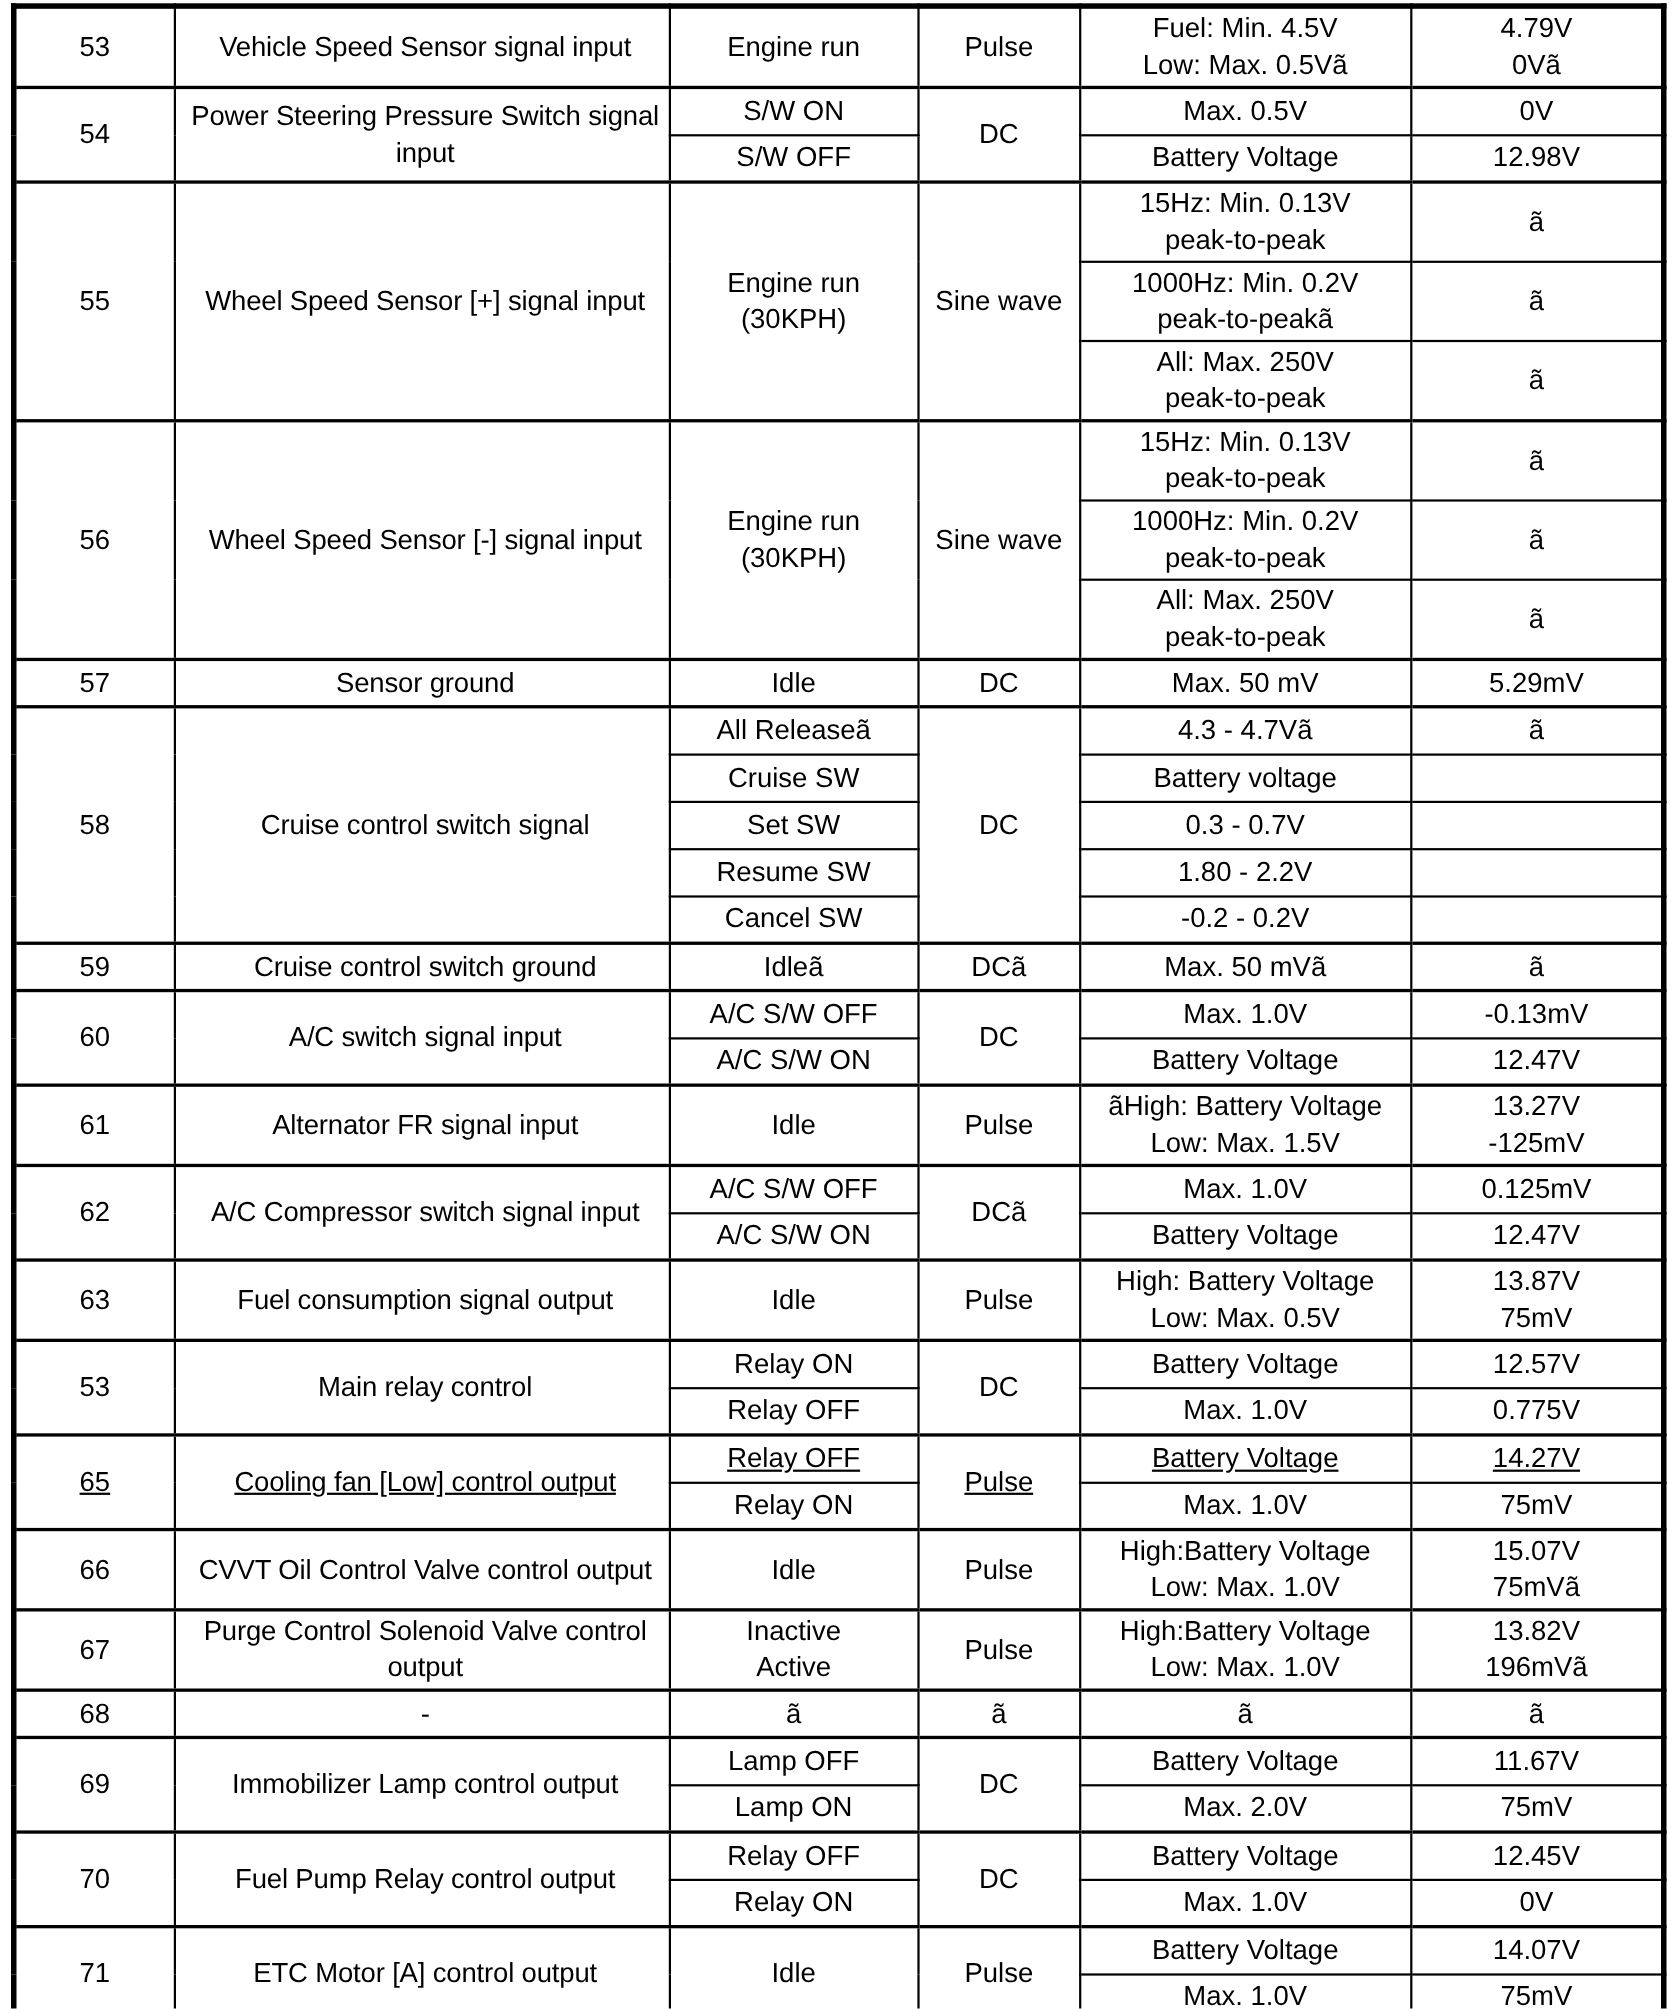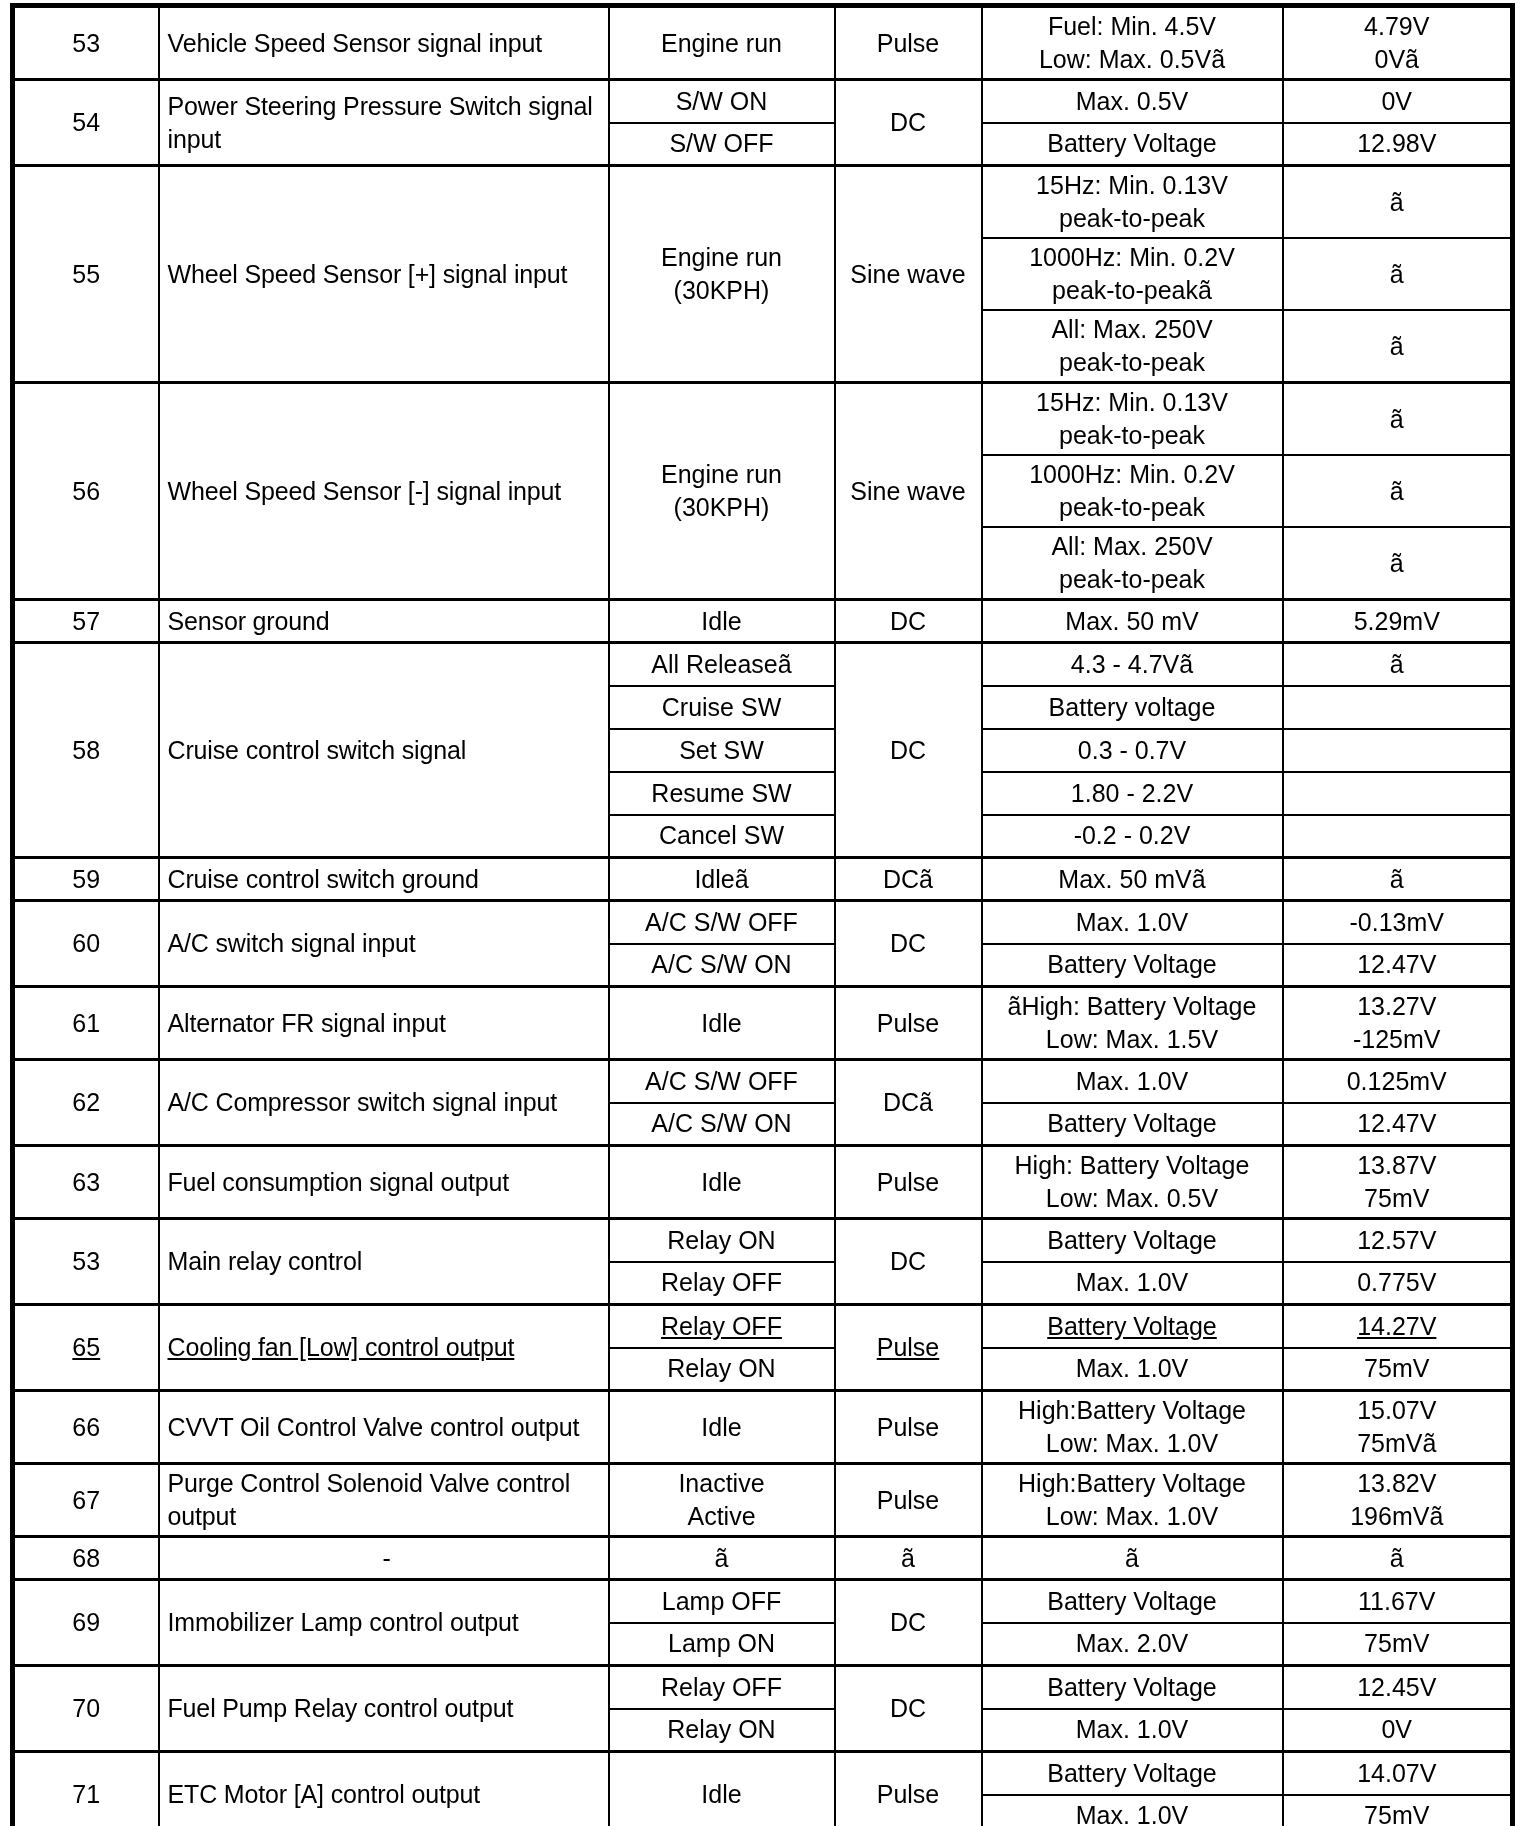--- a/index.html
+++ b/index.html
@@ -31,21 +31,21 @@
     border: 2px solid #000;
     font-size: 25px;
     line-height: 33px;
     text-align: center;
     vertical-align: middle;
     padding: 2px 4px;
     white-space: pre-line;
     overflow: hidden;
   }
   td.desc {
-    text-align: left;
+    text-align: center;
     padding-left: 8px;
     padding-right: 2px;
     letter-spacing: -0.15px;
   }
   td.desc.center {
     text-align: center;
   }
   tr.group-start td {
     border-top-width: 3px;
   }

